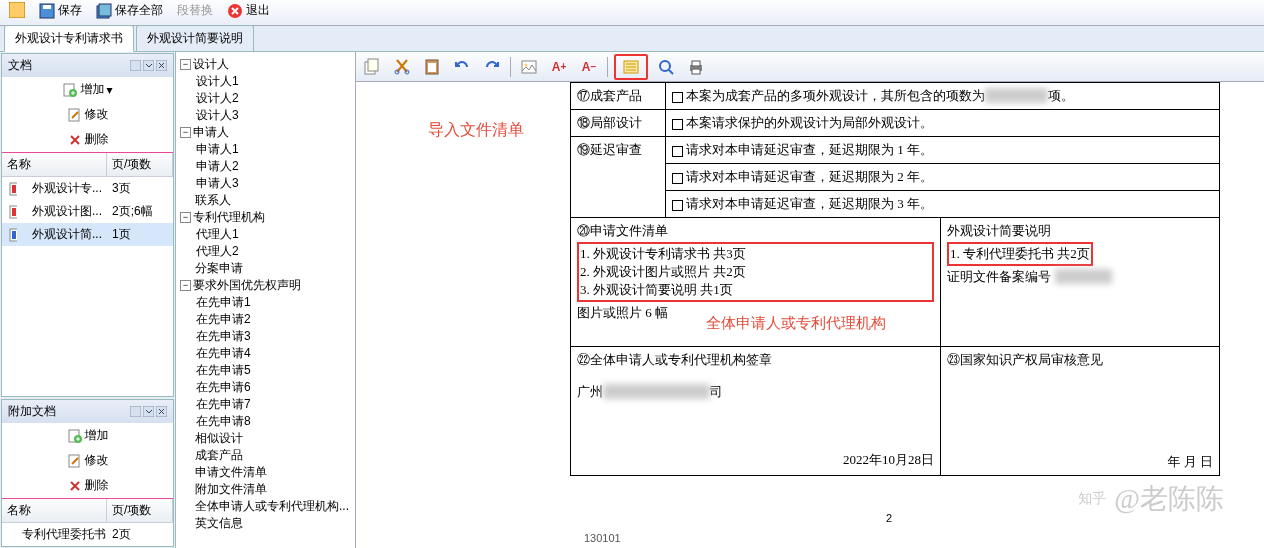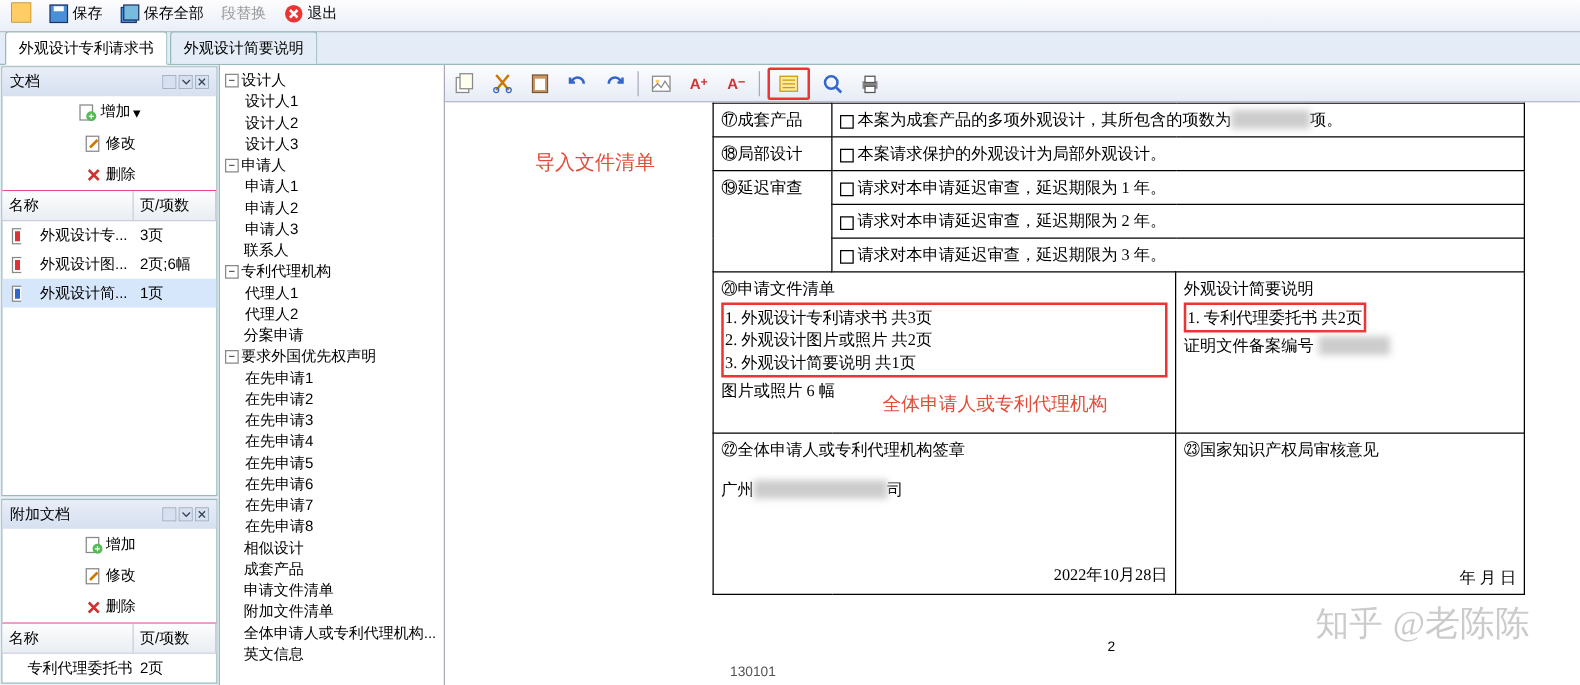--- a/index.html
+++ b/index.html
@@ -36,21 +36,21 @@
 .editor-toolbar .tbtn { width: 24px; height: 24px; display: flex; align-items: center; justify-content: center; cursor: pointer; border-radius: 2px; }
 .editor-toolbar .sep { width: 1px; height: 20px; background: #aab; }
 .red-box { border: 2px solid #e33; }
 .doc-canvas { flex: 1; overflow: auto; position: relative; background: #fff; }
 .anno { position: absolute; color: #e24c3a; font-size: 16px; font-weight: 500; }
 .form-table { position: absolute; border-collapse: collapse; font-family: SimSun, serif; font-size: 13px; }
 .form-table td { border: 1px solid #000; padding: 4px 6px; vertical-align: top; }
 .checkbox { display: inline-block; width: 11px; height: 11px; border: 1px solid #000; margin-right: 3px; vertical-align: middle; }
 .blur { filter: blur(3px); background: #ccc; color: transparent; }
 .watermark { position: absolute; right: 40px; bottom: 30px; font-size: 28px; color: rgba(140,140,140,0.45); font-family: "Microsoft YaHei"; display: flex; align-items: center; gap: 8px; }
-.zhihu-logo { font-size: 27px; color: rgba(140,140,140,0.45); }
+.zhihu-logo { font-size: 14px; color: rgba(140,140,140,0.45); }
 .panel-attach { flex: 0 0 auto; }
 .red-outline-cell { outline: 2px solid #e33; outline-offset: -2px; }
 </style>
 </head>
 <body>
 
 <div class="top-toolbar">
   <span class="btn">
       <svg class="icon16">
         <rect width="16" height="16" fill="#fc6" stroke="#a70"></rect>

